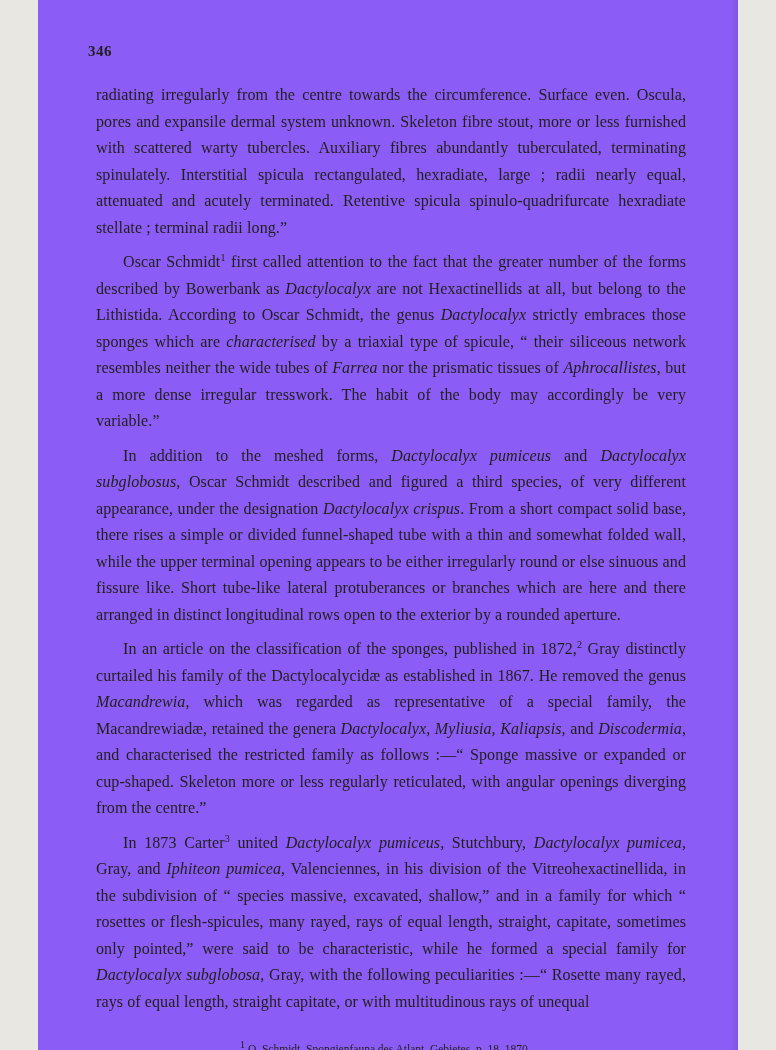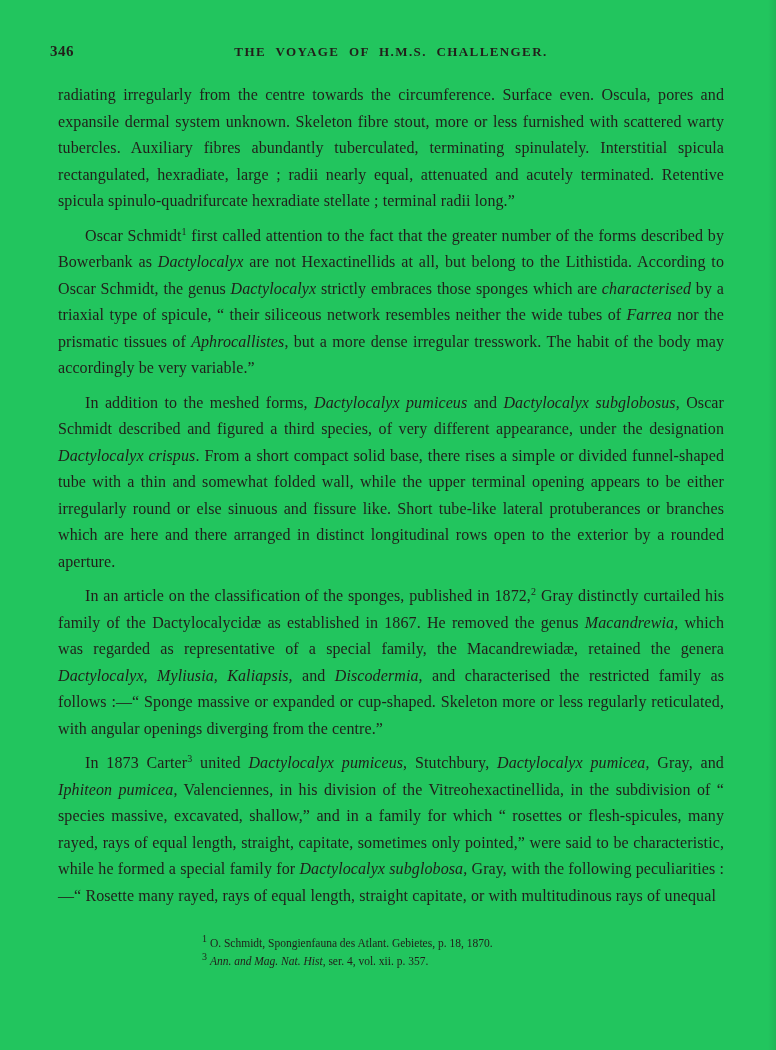--- a/index.html
+++ b/index.html
@@ -2,24 +2,24 @@
 <html><head>
 <meta charset="utf-8">
 <style>
   html, body {
     margin: 0;
     padding: 0;
     background: #e9e7e2;
   }
   .page {
     position: relative;
-    width: 776px;
+    width: 700px;
     height: 1050px;
     margin: 0 auto;
-    background: #22c55e;
+    background: #8b5cf6;
     box-sizing: border-box;
     padding: 42px 44px 0 50px;
     font-family: "Liberation Serif", "DejaVu Serif", serif;
     color: #221e1a;
     overflow: hidden;
   }
   .page::after {
     
     content: "";
     position: absolute;
@@ -78,21 +78,20 @@
   .footnote {
     margin: 0;
   }
 </style>
 </head>
 <body>
 
 <div class="page">
   <div class="page-header">
     <span class="page-number">346</span>
-    <span class="running-head">THE VOYAGE OF H.M.S. CHALLENGER.</span>
   </div>
   <div class="body-text">
       <p class="para"><span>radiating irregularly from the centre towards the circumference.  Surface even.  Oscula, pores and expansile dermal system unknown.  Skeleton fibre stout, more or less furnished with scattered warty tubercles.  Auxiliary fibres abundantly tuberculated, terminating spinulately.  Interstitial spicula rectangulated, hexradiate, large ; radii nearly equal, attenuated and acutely terminated.  Retentive spicula spinulo-quadrifurcate hexradiate stellate ; terminal radii long.”</span></p>
       <p class="para indent"><span>Oscar Schmidt</span><sup>1</sup><span> first called attention to the fact that the greater number of the forms described by Bowerbank as </span><span class="it">Dactylocalyx</span><span> are not Hexactinellids at all, but belong to the Lithistida.  According to Oscar Schmidt, the genus </span><span class="it">Dactylocalyx</span><span> strictly embraces those sponges which are </span><span class="it">characterised</span><span> by a triaxial type of spicule, “ their siliceous network resembles neither the wide tubes of </span><span class="it">Farrea</span><span> nor the prismatic tissues of </span><span class="it">Aphrocallistes</span><span>, but a more dense irregular tresswork.  The habit of the body may accordingly be very variable.”</span></p>
       <p class="para indent"><span>In addition to the meshed forms, </span><span class="it">Dactylocalyx pumiceus</span><span> and </span><span class="it">Dactylocalyx subglobosus</span><span>, Oscar Schmidt described and figured a third species, of very different appearance, under the designation </span><span class="it">Dactylocalyx crispus</span><span>.  From a short compact solid base, there rises a simple or divided funnel-shaped tube with a thin and somewhat folded wall, while the upper terminal opening appears to be either irregularly round or else sinuous and fissure like.  Short tube-like lateral protuberances or branches which are here and there arranged in distinct longitudinal rows open to the exterior by a rounded aperture.</span></p>
       <p class="para indent"><span>In an article on the classification of the sponges, published in 1872,</span><sup>2</sup><span> Gray distinctly curtailed his family of the Dactylocalycidæ as established in 1867.  He removed the genus </span><span class="it">Macandrewia</span><span>, which was regarded as representative of a special family, the Macandrewiadæ, retained the genera </span><span class="it">Dactylocalyx, Myliusia, Kaliapsis,</span><span> and </span><span class="it">Discodermia</span><span>, and characterised the restricted family as follows :—“ Sponge massive or expanded or cup-shaped.  Skeleton more or less regularly reticulated, with angular openings diverging from the centre.”</span></p>
       <p class="para indent"><span>In 1873 Carter</span><sup>3</sup><span> united </span><span class="it">Dactylocalyx pumiceus</span><span>, Stutchbury, </span><span class="it">Dactylocalyx pumicea</span><span>, Gray, and </span><span class="it">Iphiteon pumicea</span><span>, Valenciennes, in his division of the Vitreohexactinellida, in the subdivision of “ species massive, excavated, shallow,” and in a family for which “ rosettes or flesh-spicules, many rayed, rays of equal length, straight, capitate, sometimes only pointed,” were said to be characteristic, while he formed a special family for </span><span class="it">Dactylocalyx subglobosa</span><span>, Gray, with the following peculiarities :—“ Rosette many rayed, rays of equal length, straight capitate, or with multitudinous rays of unequal</span></p>
     </div>
   <div class="footnotes">
       <div class="footnote"><sup>1</sup><span> O. Schmidt, Spongienfauna des Atlant. Gebietes, p. 18, 1870.</span></div>

